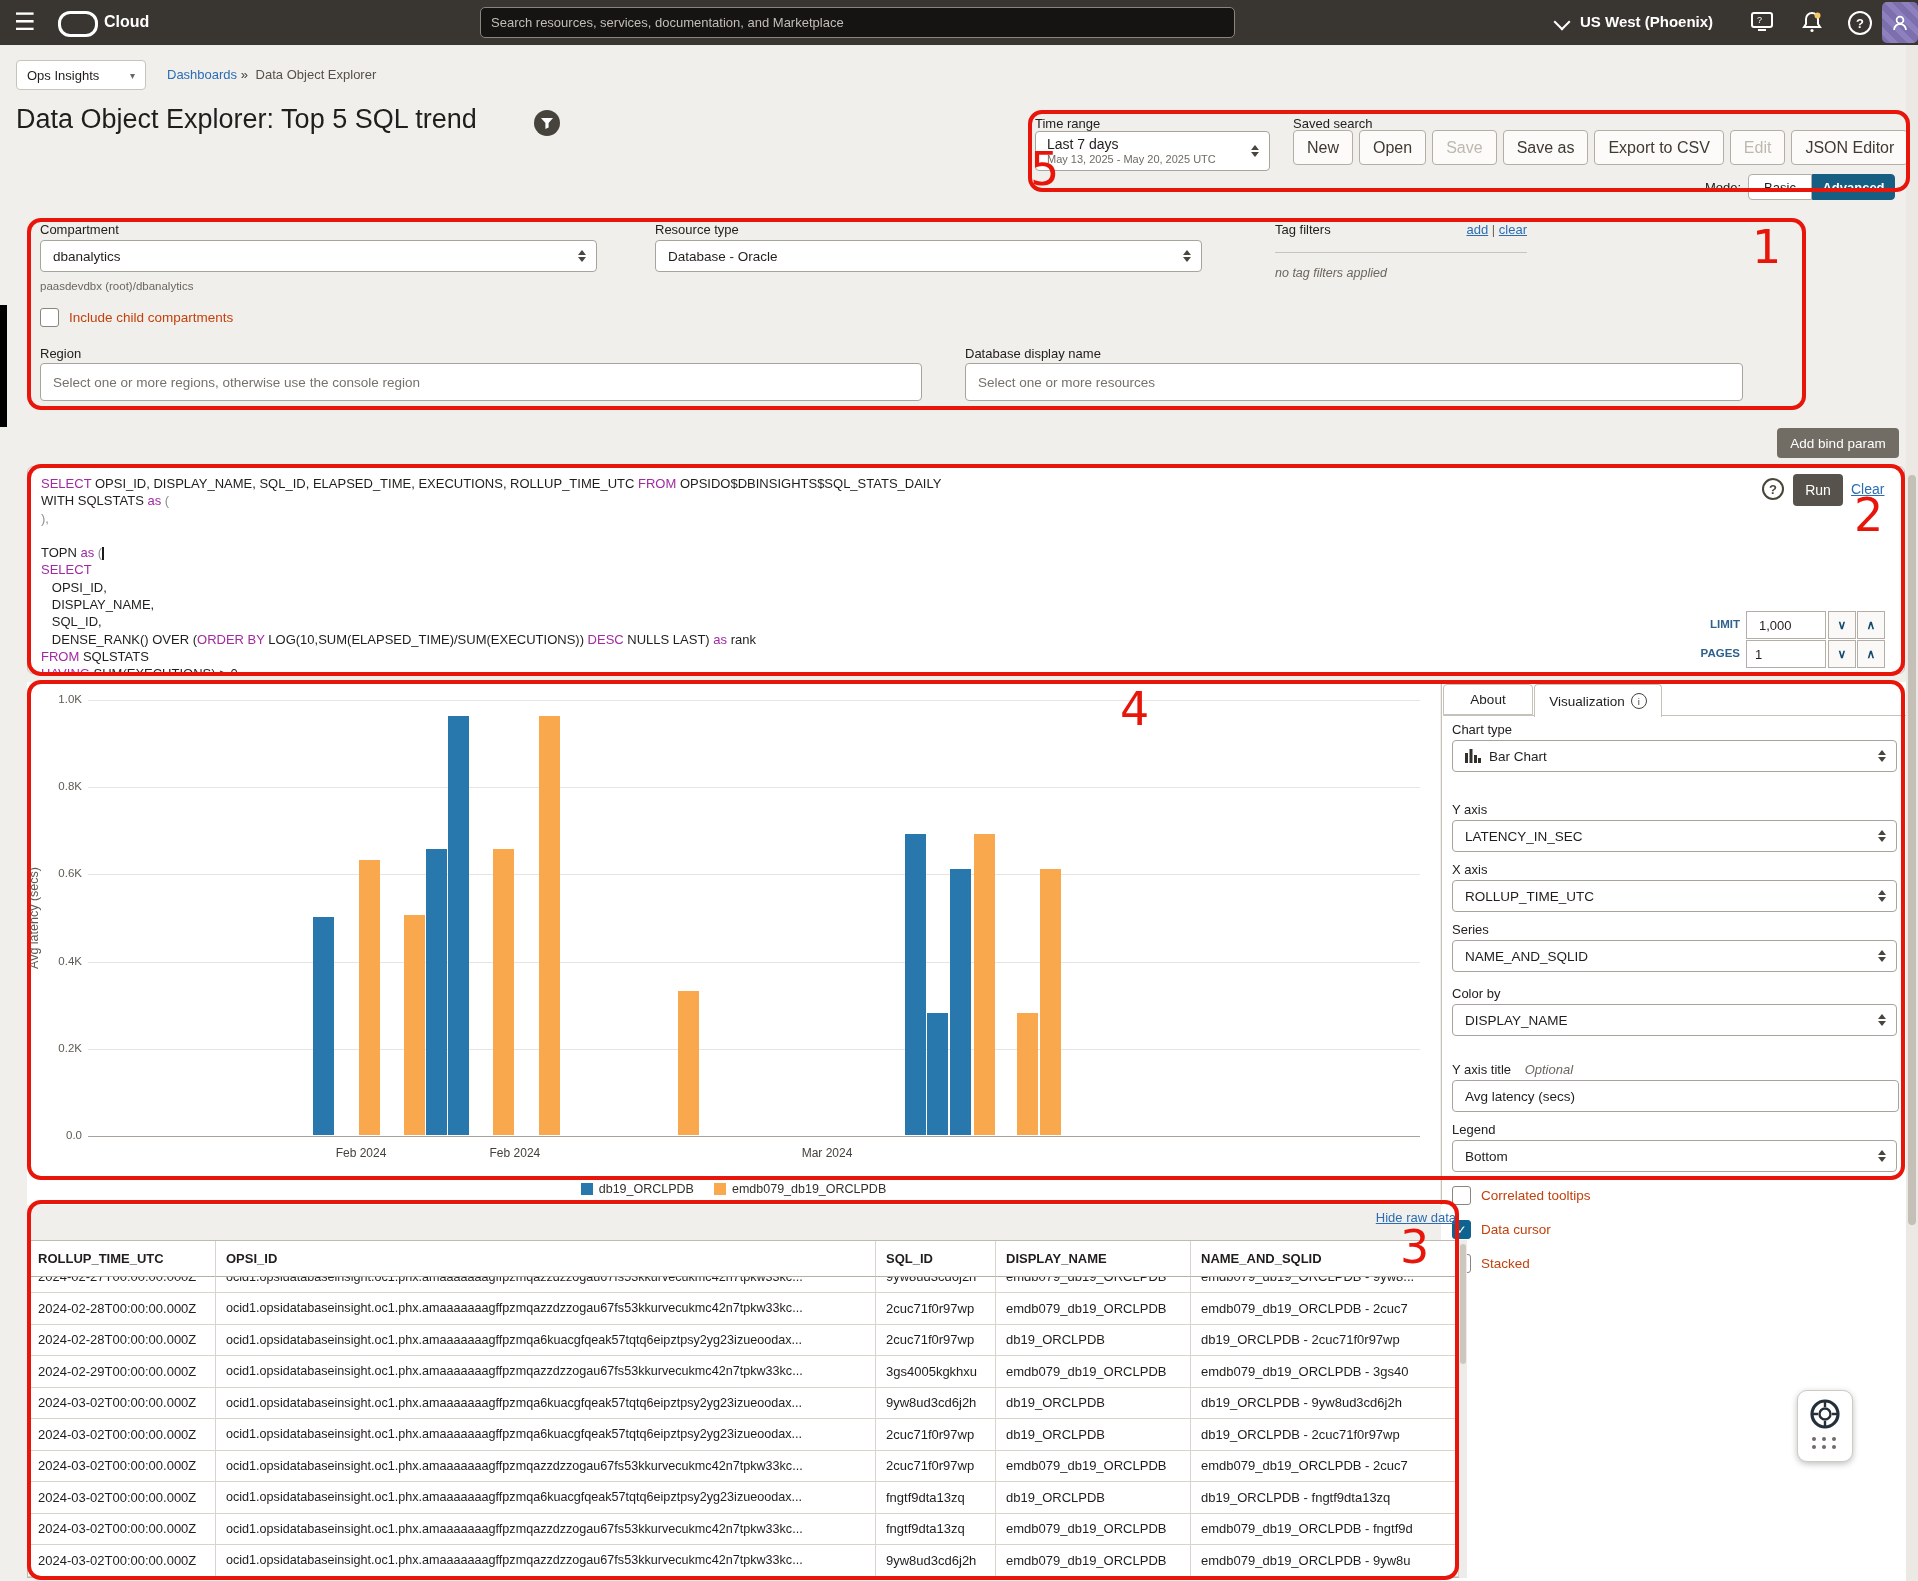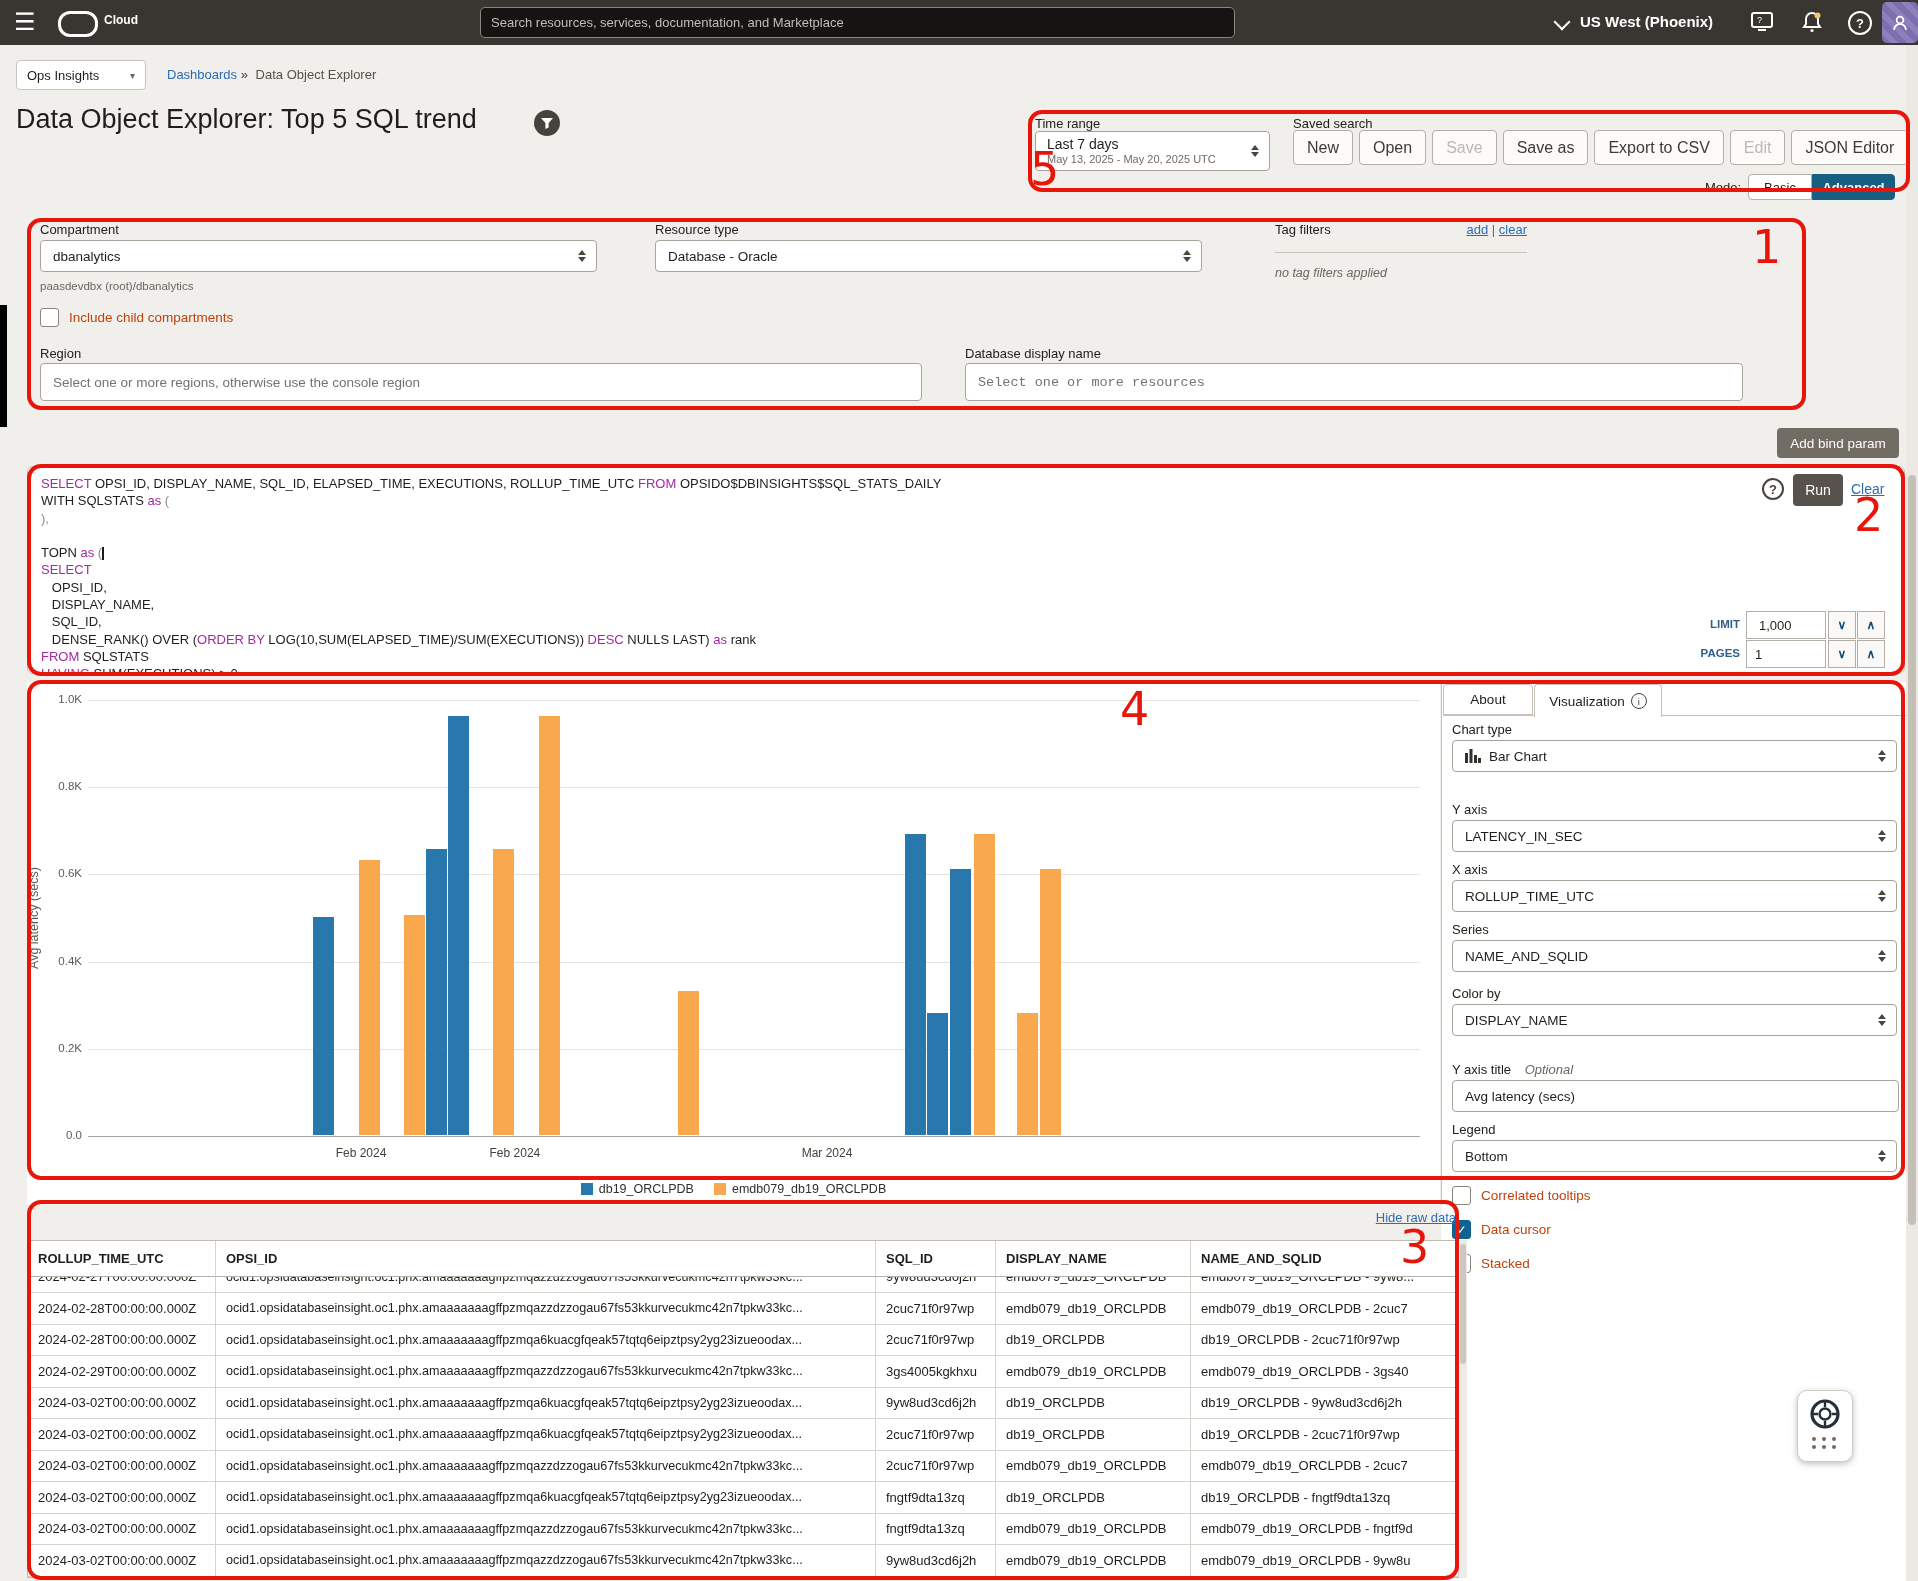--- a/index.html
+++ b/index.html
@@ -61,21 +61,21 @@
   .hline{position:absolute;height:1px;background:#c6c1b9}
 </style>
 </head>
 <body>
 
 <div class="page">
 
   <div class="hdr">
     <div class="abs hdr-ico" style="left:14px;top:8px;font-size:24px">☰</div>
     <div class="logo-ring" style="left:58px;top:11px"></div>
-    <div class="abs" style="left:104px;top:13px;font-size:12px;font-weight:bold;color:#fff">Cloud</div>
+    <div class="abs" style="left:104px;top:13px;font-size:16px;font-weight:bold;color:#fff">Cloud</div>
     <input class="search" style="left: 480px; top: 7px; width: 733px; height: 29px;" placeholder="Search resources, services, documentation, and Marketplace">
     <div class="abs" style="left:1556px;top:16px;width:10px;height:10px;border-left:2px solid #fff;border-bottom:2px solid #fff;transform:rotate(-45deg)"></div>
     <div class="abs" style="left:1580px;top:13px;font-size:15px;font-weight:bold;color:#fff">US West (Phoenix)</div>
     <div class="abs" style="left:1750px;top:11px">
       <svg width="24" height="22" viewBox="0 0 24 22">
           <rect x="2" y="2" width="20" height="14" rx="2" fill="none" stroke="#fff" stroke-width="2"></rect>
           <rect x="8" y="18" width="8" height="2" fill="#fff"></rect>
           <text x="7" y="12" fill="#fff" font-size="9" font-family="Liberation Sans">?</text>
         </svg>
     </div>
@@ -163,21 +163,21 @@
   <div class="abs" style="left:1380px;top:222px;width:147px;text-align:right;font-size:13px">
     <span class="link">add</span>
     <span style="color:#6b665f">|</span>
     <span class="link">clear</span>
   </div>
   <div class="hline" style="left:1275px;top:252px;width:252px;background:#c8c3bb"></div>
   <div class="abs" style="left:1275px;top:266px;font-size:12.5px;font-style:italic;color:#6b665f">no tag filters applied</div>
   <div class="flabel" style="left:40px;top:346px">Region</div>
   <input class="tinput" style="left: 40px; top: 363px; width: 856px; height: 36px;" placeholder="Select one or more regions, otherwise use the console region">
   <div class="flabel" style="left:965px;top:346px">Database display name</div>
-  <input class="tinput" style="left: 965px; top: 363px; width: 752px; height: 36px; font-family: Liberation Mono, monospace;" placeholder="Select one or more resources">
+  <input class="tinput" style="left: 965px; top: 363px; width: 752px; height: 36px;" placeholder="Select one or more resources">
   <div class="abs" style="left:1777px;top:428px;width:122px;height:30px;background:#716c64;border-radius:4px;color:#fff;font-size:13.5px;display:flex;align-items:center;justify-content:center">Add bind param</div>
 
   <div class="sqlpanel">
     <div id="sql-code" style="position:absolute;left:13px;top:8px;width:1600px">
         <div class="sql-line"><span class="kw">SELECT</span><span> OPSI_ID, DISPLAY_NAME, SQL_ID, ELAPSED_TIME, EXECUTIONS, ROLLUP_TIME_UTC </span><span class="kw">FROM</span><span> OPSIDO$DBINSIGHTS$SQL_STATS_DAILY</span></div>
         <div class="sql-line"><span>WITH SQLSTATS </span><span class="kw">as</span><span> </span><span class="pr">(</span></div>
         <div class="sql-line"><span class="pr">),</span></div>
         <div class="sql-line"><span></span></div>
         <div class="sql-line"><span>TOPN </span><span class="kw">as</span><span> </span><span class="pr">(</span><span class="text-caret"></span></div>
         <div class="sql-line"><span class="kw">SELECT</span></div>

